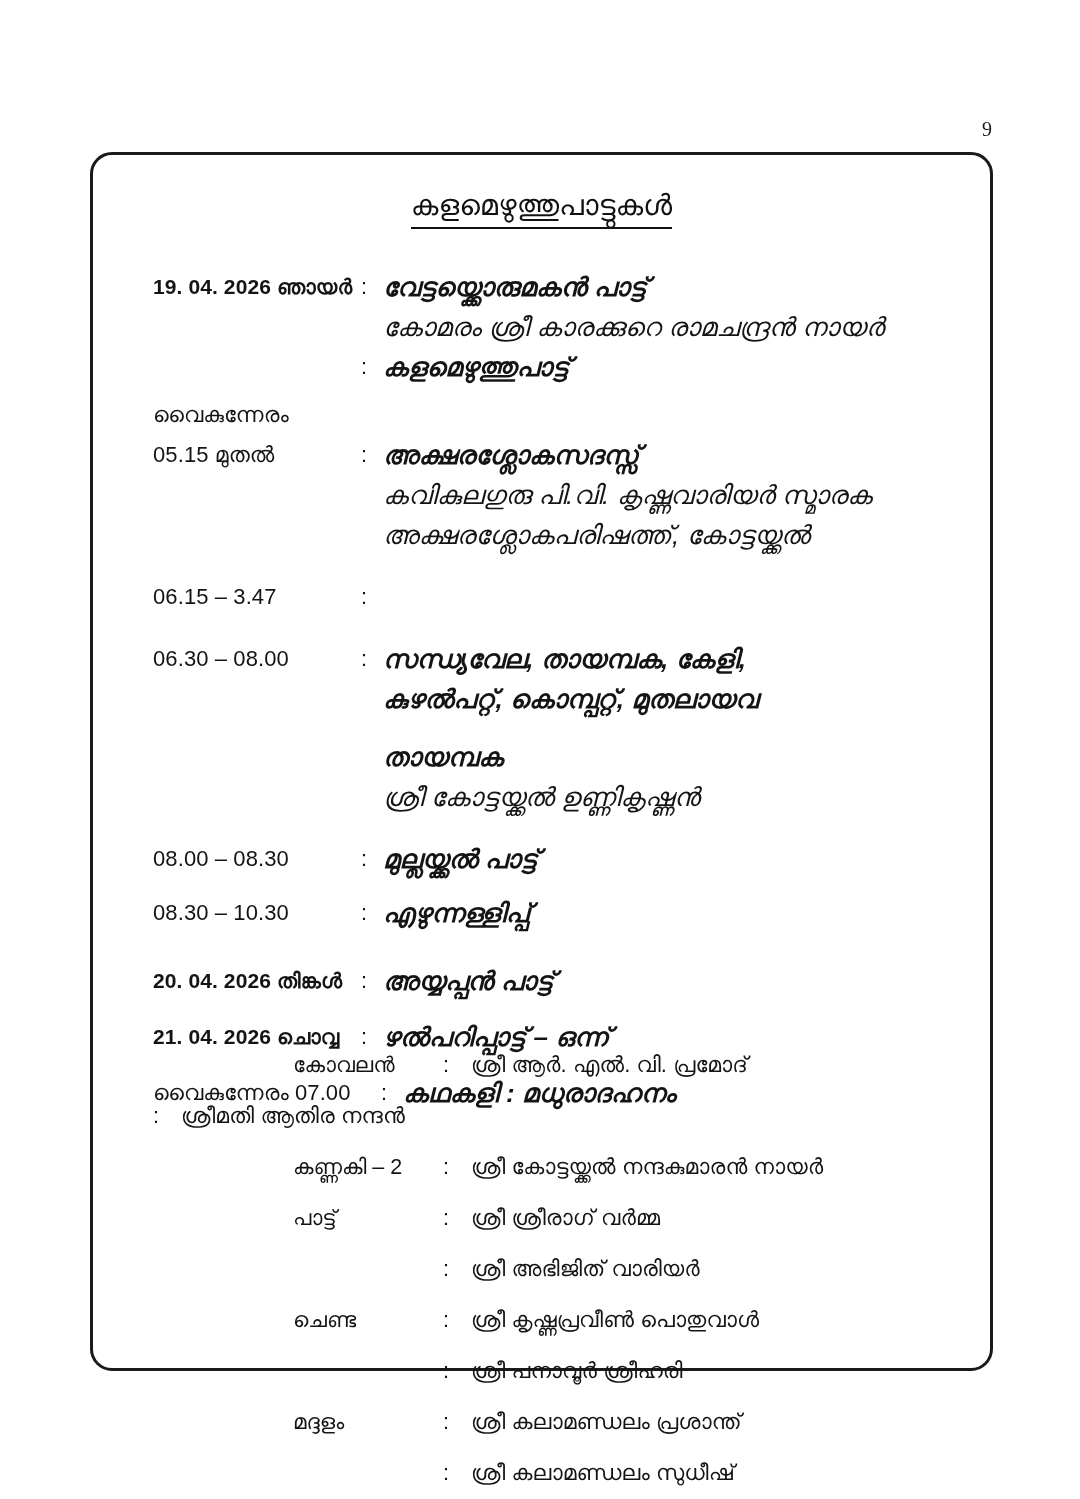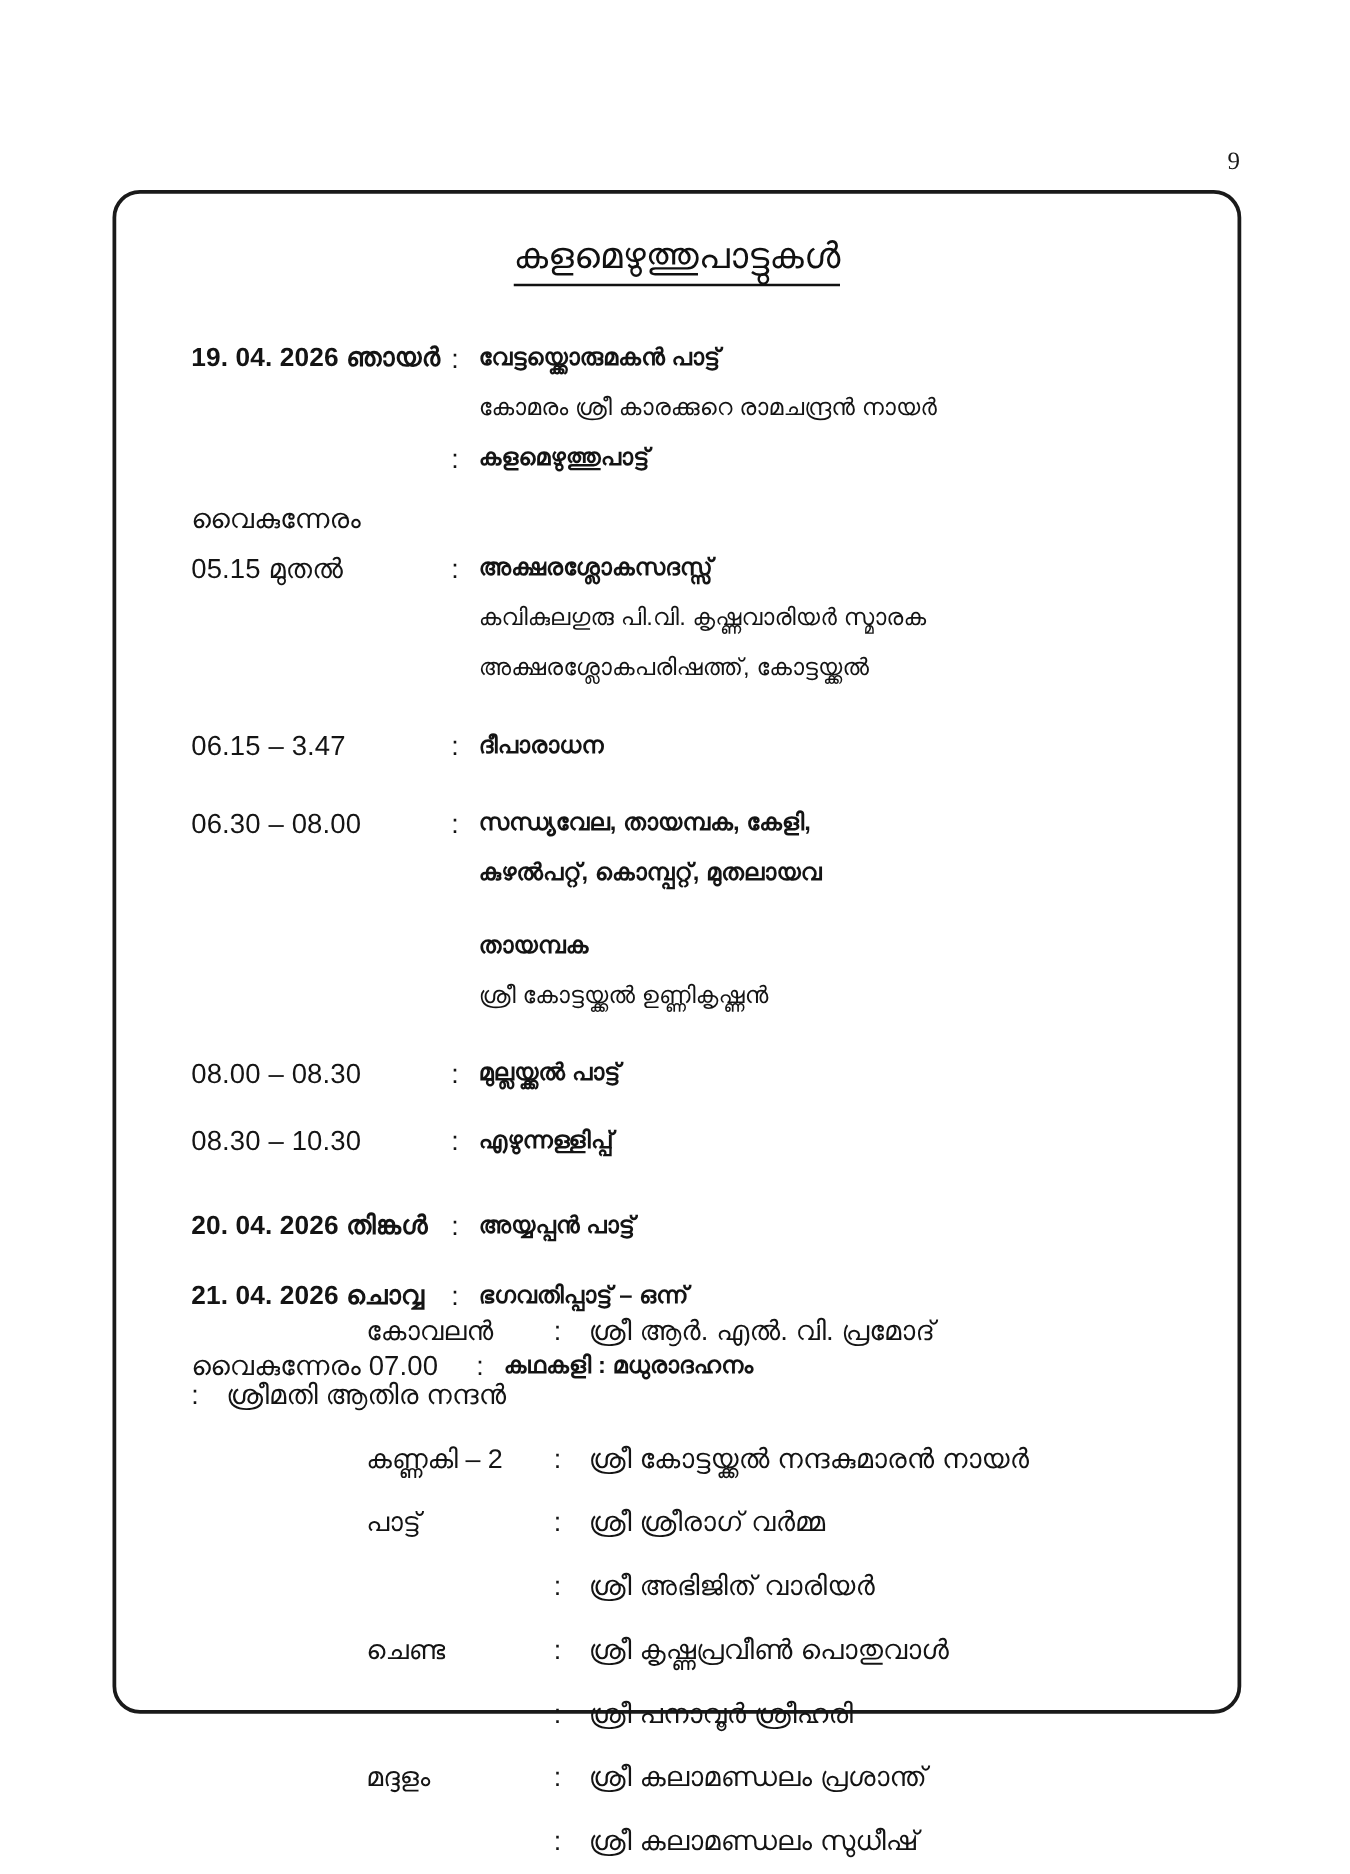--- a/index.html
+++ b/index.html
@@ -93,23 +93,24 @@
   .colon {
     width: 22px;
     flex: 0 0 22px;
     font-size: 21.5px;
     line-height: 40px;
     text-align: left;
   }
 
   .val {
     flex: 1 1 auto;
-    font-size: 19px;
+    font-size: 26px;
     line-height: 40px;
     letter-spacing: 0.1px;
+    font-style: italic;
   }
   .val.bold { font-weight: bold; }
 
   
   .gap-8  { height: 8px; }
   .gap-14 { height: 14px; }
   .gap-16 { height: 16px; }
   .gap-18 { height: 18px; }
   .gap-22 { height: 22px; }
   .gap-28 { height: 28px; }
@@ -204,21 +205,20 @@
         <div class="lbl"></div>
         <div class="colon"></div>
         <div class="val">അക്ഷരശ്ലോകപരിഷത്ത്, കോട്ടയ്ക്കൽ</div>
       </div>
 
       <div class="gap-22"></div>
 
       <div class="row">
         <div class="lbl">06.15 – 3.47</div>
         <div class="colon">:</div>
-        <div class="val bold">ദീപാരാധന</div>
       </div>
 
       <div class="gap-22"></div>
 
       <div class="row">
         <div class="lbl">06.30 – 08.00</div>
         <div class="colon">:</div>
         <div class="val bold">സന്ധ്യവേല, തായമ്പക, കേളി,</div>
       </div>
       <div class="row">
@@ -262,21 +262,21 @@
         <div class="lbl bold">20. 04. 2026 തിങ്കൾ</div>
         <div class="colon">:</div>
         <div class="val bold">അയ്യപ്പൻ പാട്ട്</div>
       </div>
 
       <div class="gap-16"></div>
 
       <div class="row">
         <div class="lbl bold">21. 04. 2026 ചൊവ്വ</div>
         <div class="colon">:</div>
-        <div class="val bold">ഭഗവതിപ്പാട്ട് – ഒന്ന്</div>
+        <div class="val bold">ഴൽപറിപ്പാട്ട് – ഒന്ന്</div>
       </div>
 
       <div class="gap-16"></div>
 
       <div class="row kk-row">
         <div class="lbl">വൈകുന്നേരം 07.00</div>
         <div class="colon">:</div>
         <div class="val bold">കഥകളി : മധുരാദഹനം</div>
       </div>
 

